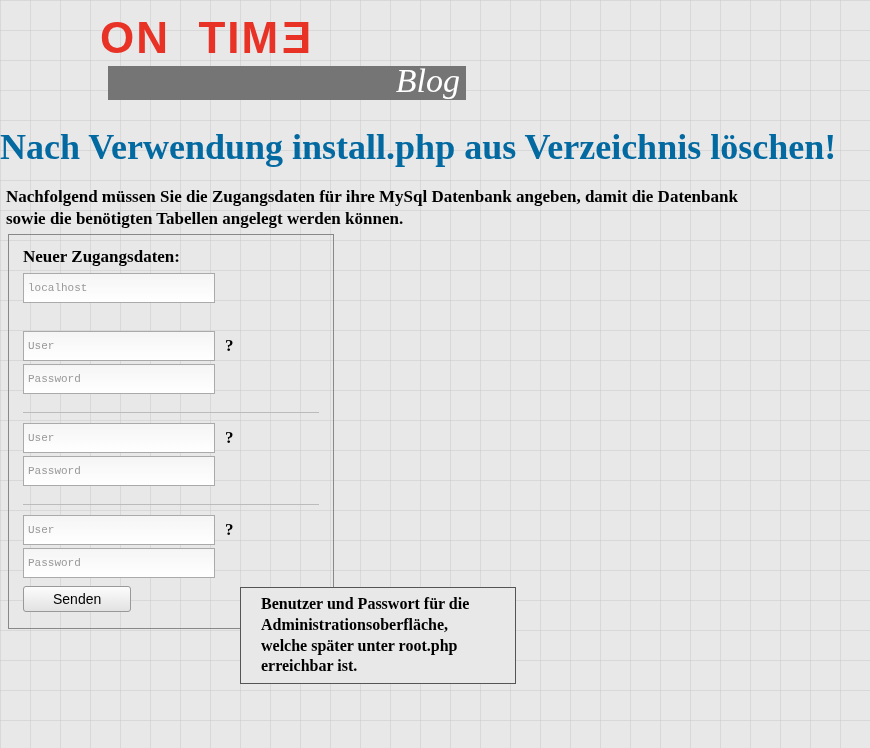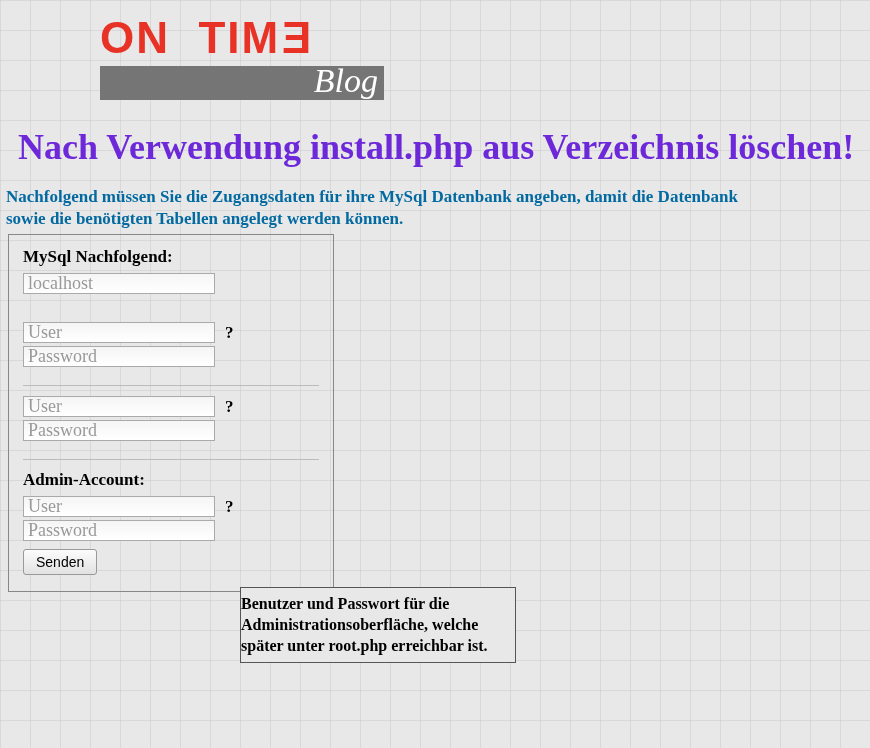--- a/index.html
+++ b/index.html
@@ -37,47 +37,47 @@
       top: 2px;
       left: 0;
     }
     .logo-text .e-sub {
       display: inline-block;
       transform: scaleX(-1);
     }
     .logo-bar {
       position: absolute;
       top: 52px;
-      left: 0;
-      width: 284px;
+      left: 8px;
+      width: 358px;
       height: 34px;
       background: #757575;
     }
     .logo-blog {
       position: absolute;
       right: 6px;
       bottom: 0px;
       font-family: Georgia, "Times New Roman", serif;
       font-style: italic;
       font-weight: normal;
       color: #fff;
       font-size: 34px;
     }
     h1.warning {
-      color: #6d28d9;
+      color: #0369a1;
       font-family: Georgia, "Times New Roman", serif;
       font-weight: bold;
       font-size: 36px;
-      margin: 22px 6px 18px 18px;
+      margin: 22px 6px 18px 0;
     }
     .intro {
       font-family: Georgia, "Times New Roman", serif;
       font-weight: bold;
       font-size: 17px;
-      color: #0369a1;
+      color: #000000;
       margin: 0 6px 4px 6px;
       max-width: 740px;
       line-height: 1.3;
     }
     .form-box {
       border: 1px solid #888;
       width: 326px;
       margin: 2px 0 0 8px;
       padding: 12px 14px 16px 14px;
       font-family: Georgia, "Times New Roman", serif;
@@ -89,24 +89,24 @@
     }
     .input-row {
       margin: 3px 0;
       white-space: nowrap;
     }
     .input-row input {
       width: 192px;
       height: 21px;
       border: 1px solid #aaa;
       background: linear-gradient(#f5f5f5, #ffffff);
-      font-family: Liberation Serif, serif;
-      font-size: 18px;
+      font-family: Liberation Mono, monospace;
+      font-size: 11px;
       color: #666;
-      padding: 1px 4px;
+      padding: 14px 4px;
       vertical-align: middle;
     }
     .input-row input::placeholder {
       color: #999;
     }
     .help-mark {
       font-family: Georgia, serif;
       font-weight: bold;
       font-size: 17px;
       margin-left: 6px;
@@ -118,34 +118,34 @@
     }
     hr.sep {
       border: none;
       border-top: 1px solid #bbb;
       margin: 18px 0 10px 0;
     }
     .submit-btn {
       margin-top: 5px;
       font-family: Arial, sans-serif;
       font-size: 14px;
-      padding: 4px 12px;
+      padding: 4px 29px;
       border: 1px solid #999;
       background: linear-gradient(#fcfcfc, #e2e2e2);
       border-radius: 3px;
       cursor: pointer;
     }
     .tooltip {
       position: absolute;
       left: 240px;
       top: 587px;
       width: 276px;
       border: 1px solid #555;
       background: #e8e8e8;
-      padding: 6px 0;
+      padding: 6px 20px;
       font-family: Georgia, "Times New Roman", serif;
       font-weight: bold;
       font-size: 16px;
       line-height: 1.3;
     }
     .page-wrap {
       position: relative;
     }
   </style>
 </head>
@@ -164,21 +164,21 @@
       </div>
     </div>
   </div>
 
   <h1 class="warning">Nach Verwendung install.php aus Verzeichnis löschen!</h1>
 
   <p class="intro">Nachfolgend müssen Sie die Zugangsdaten für ihre MySql Datenbank angeben, damit die Datenbank sowie die benötigten Tabellen angelegt werden können.</p>
 
   <div class="form-box">
 
-    <div class="section-label">MySql Nachfolgend:</div>
+    <div class="section-label">Neuer Zugangsdaten:</div>
     <div class="input-row">
       <input type="text" placeholder="localhost" style="">
     </div>
     <div class="spacer"></div>
     <div class="input-row">
       <input type="text" placeholder="User" style="">
       <span class="help-mark">?</span>
     </div>
     <div class="input-row">
       <input type="password" placeholder="Password" style="">
@@ -189,21 +189,20 @@
     <div class="input-row">
       <input type="text" placeholder="User" style="">
       <span class="help-mark">?</span>
     </div>
     <div class="input-row">
       <input type="password" placeholder="Password" style="">
     </div>
 
     <hr class="sep">
 
-    <div class="section-label">Admin-Account:</div>
     <div class="input-row">
       <input type="text" placeholder="User" style="">
       <span class="help-mark">?</span>
     </div>
     <div class="input-row">
       <input type="password" placeholder="Password" style="">
     </div>
 
     <button class="submit-btn">Senden</button>
 

